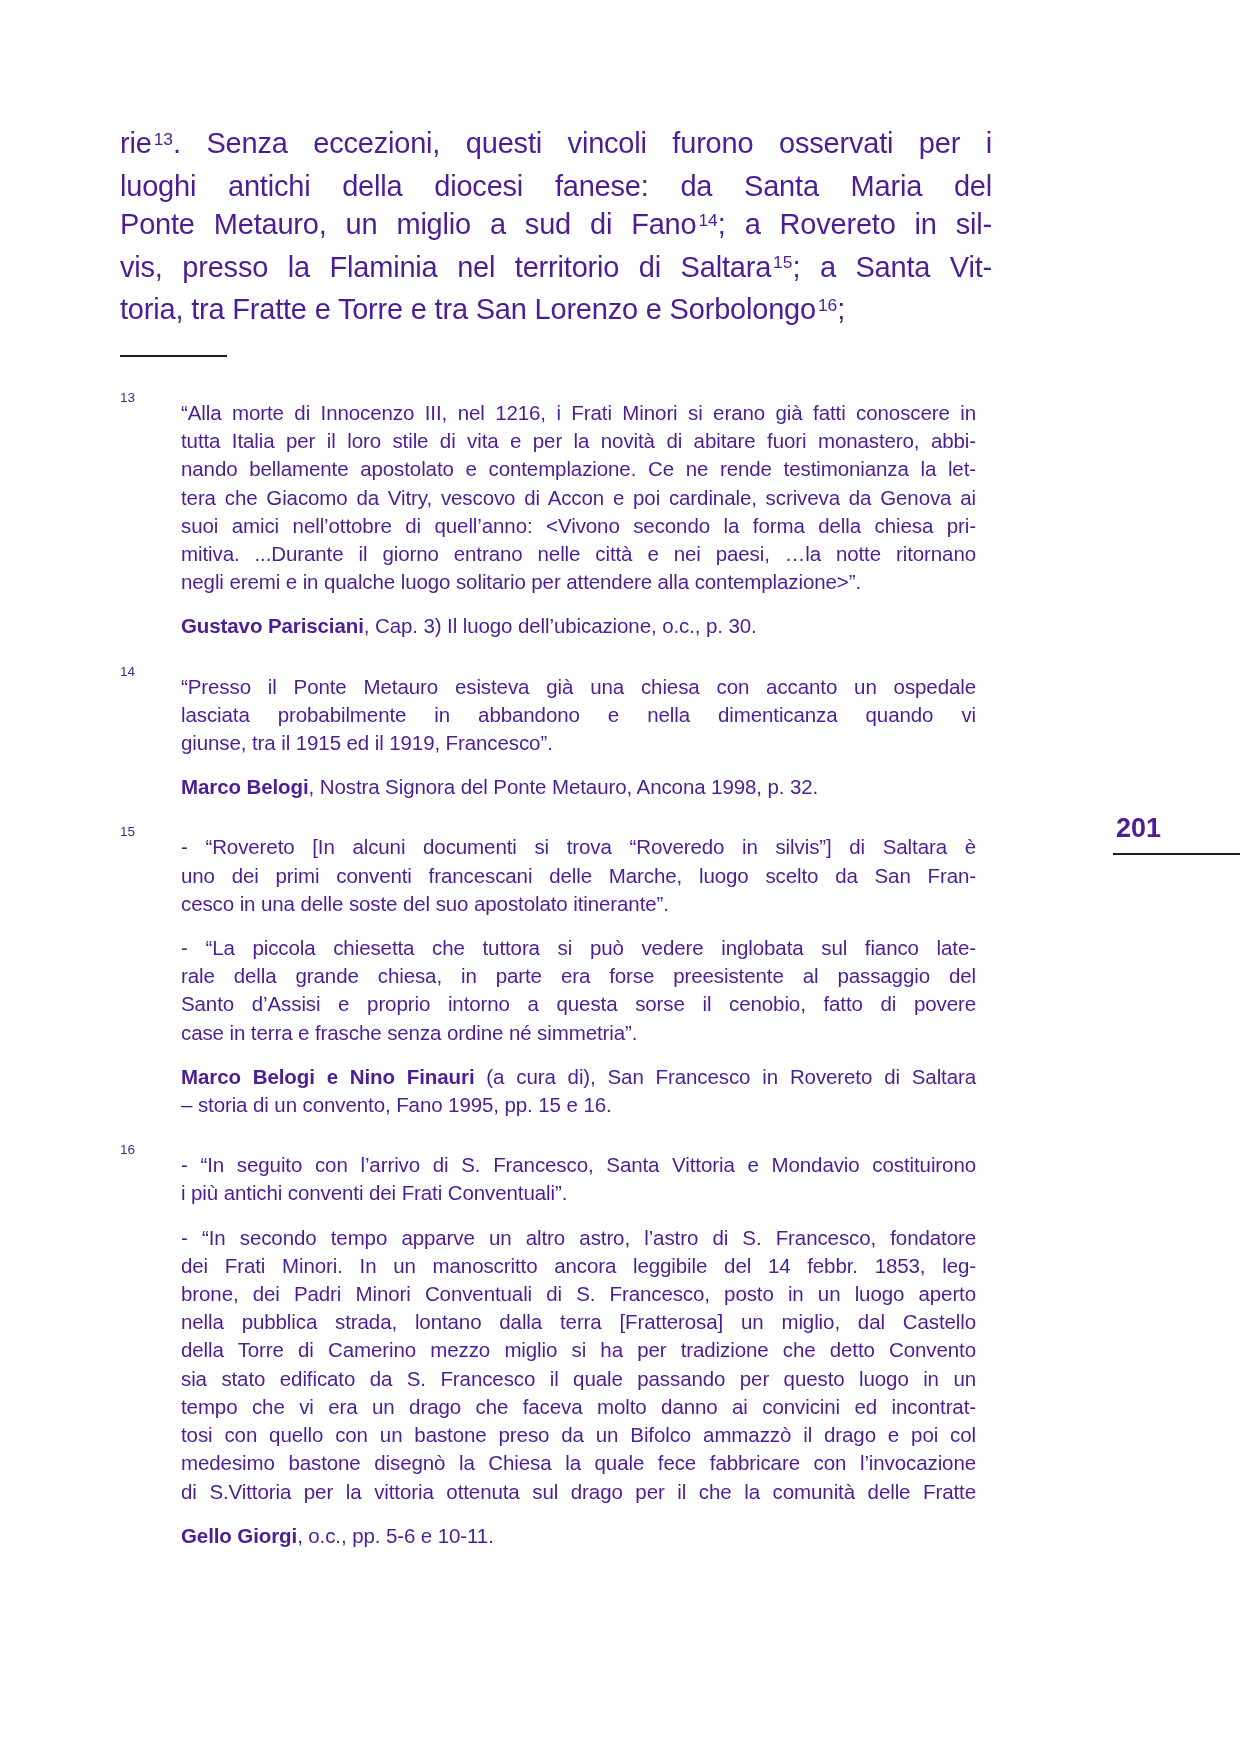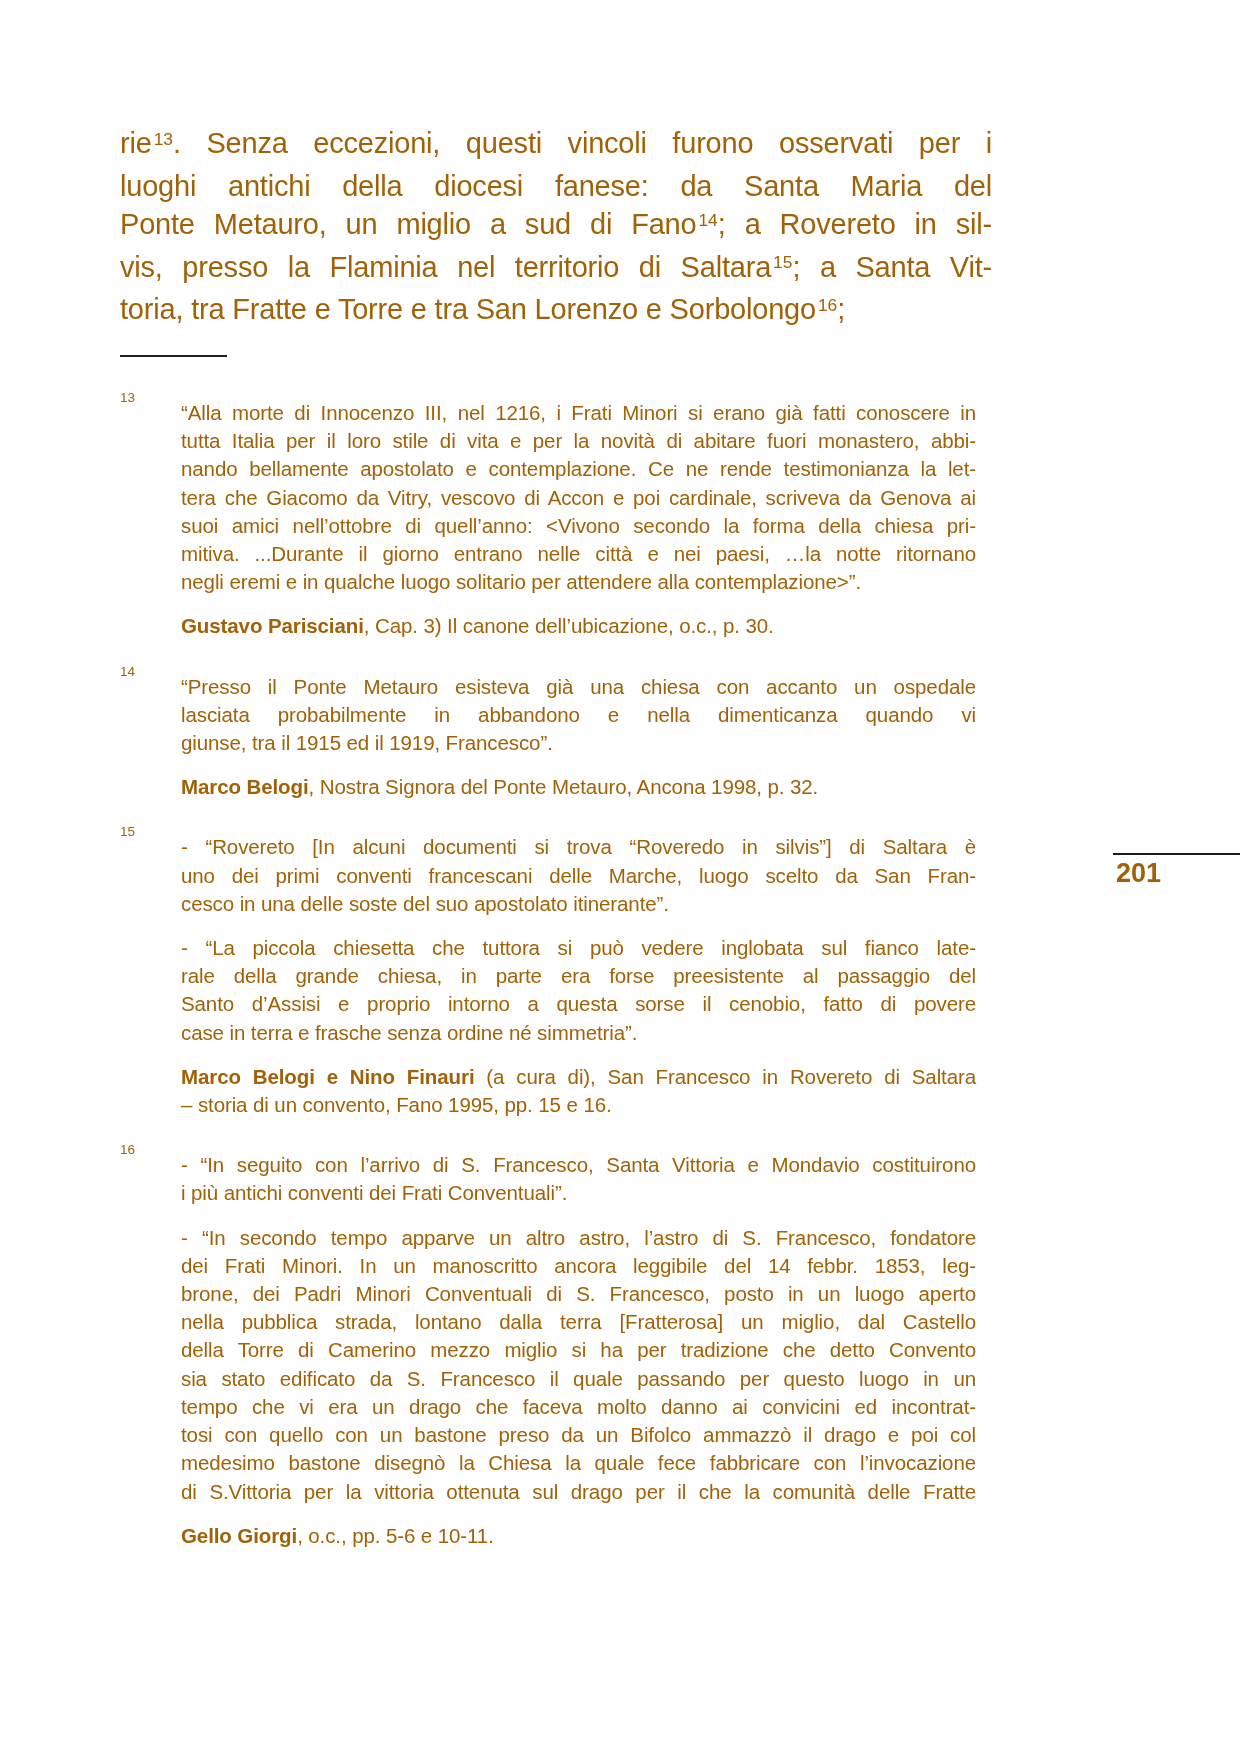--- a/index.html
+++ b/index.html
@@ -1,21 +1,21 @@
 <!DOCTYPE html>
 <html><head>
 <meta charset="utf-8">
 <style>
   html,body{margin:0;padding:0;}
   .page{
     position:relative;
     width:1240px;height:1754px;
     background:#ffffff;
     font-family:"Liberation Sans", sans-serif;
-    color:#a16207;
+    color:#4c1d95;
     overflow:hidden;
   }
   
   .main-text{
     position:absolute;left:120px;top:124px;width:872px;
     font-size:29px;line-height:38.6px;
     letter-spacing:-0.2px;
   }
   .main-text .line{width:100%;}
   
@@ -44,21 +44,21 @@
   .italic{}
   .bold{font-weight:700;}
   .sup{
     font-size:0.6em;
     position:relative;top:-0.48em;
     margin-left:2px;letter-spacing:0;
   }
   
   .folio-num{
     position:absolute;left:1116px;top:812px;
-    font-size:27px;font-weight:700;line-height:32px;margin-top:45px;
+    font-size:27px;font-weight:700;line-height:32px;
   }
   .folio-rule{
     position:absolute;left:1113px;top:853px;width:127px;height:2px;
     background:#1d1d1b;
   }
 </style>
 </head>
 <body>
 
 <div class="page">
@@ -77,21 +77,21 @@
           <div class="fn-para">
             <div class="line just"><span>“Alla morte di Innocenzo III, nel 1216, i Frati Minori si erano già fatti conoscere in</span></div>
             <div class="line just"><span>tutta Italia per il loro stile di vita e per la novità di abitare fuori monastero, abbi-</span></div>
             <div class="line just"><span>nando bellamente apostolato e contemplazione. Ce ne rende testimonianza la let-</span></div>
             <div class="line just"><span>tera che Giacomo da Vitry, vescovo di Accon e poi cardinale, scriveva da Genova ai</span></div>
             <div class="line just"><span>suoi amici nell’ottobre di quell’anno: &lt;Vivono secondo la forma della chiesa pri-</span></div>
             <div class="line just"><span>mitiva. ...Durante il giorno entrano nelle città e nei paesi, …la notte ritornano</span></div>
             <div class="line"><span>negli eremi e in qualche luogo solitario per attendere alla contemplazione&gt;”.</span></div>
           </div>
           <div class="fn-para">
-            <div class="line"><span class="bold">Gustavo Parisciani</span><span>, Cap. 3) </span><span class="italic">Il canone dell’ubicazione</span><span>, o.c., p. 30.</span></div>
+            <div class="line"><span class="bold">Gustavo Parisciani</span><span>, Cap. 3) </span><span class="italic">Il luogo dell’ubicazione</span><span>, o.c., p. 30.</span></div>
           </div>
         </div>
       </div>
       <div class="fn">
         <div class="fn-num">14</div>
         <div class="fn-body">
           <div class="fn-para">
             <div class="line just"><span>“Presso il Ponte Metauro esisteva già una chiesa con accanto un ospedale</span></div>
             <div class="line just"><span>lasciata probabilmente in abbandono e nella dimenticanza quando vi</span></div>
             <div class="line"><span>giunse, tra il 1915 ed il 1919, Francesco”.</span></div>

